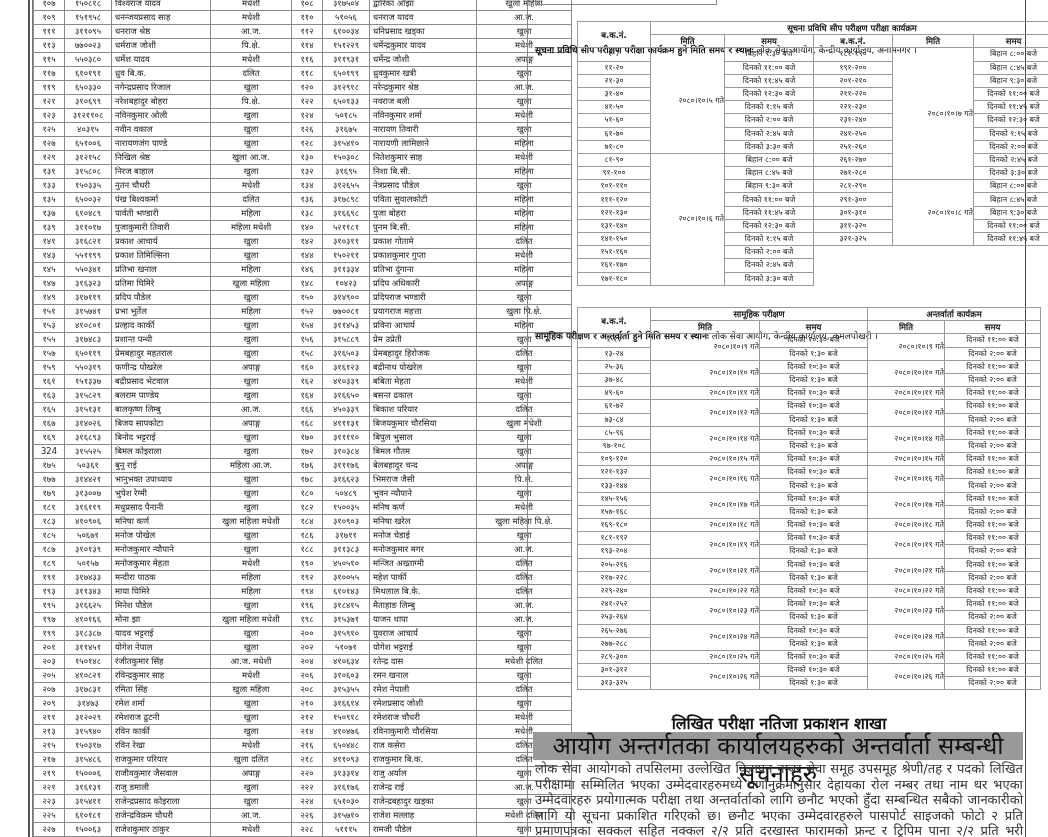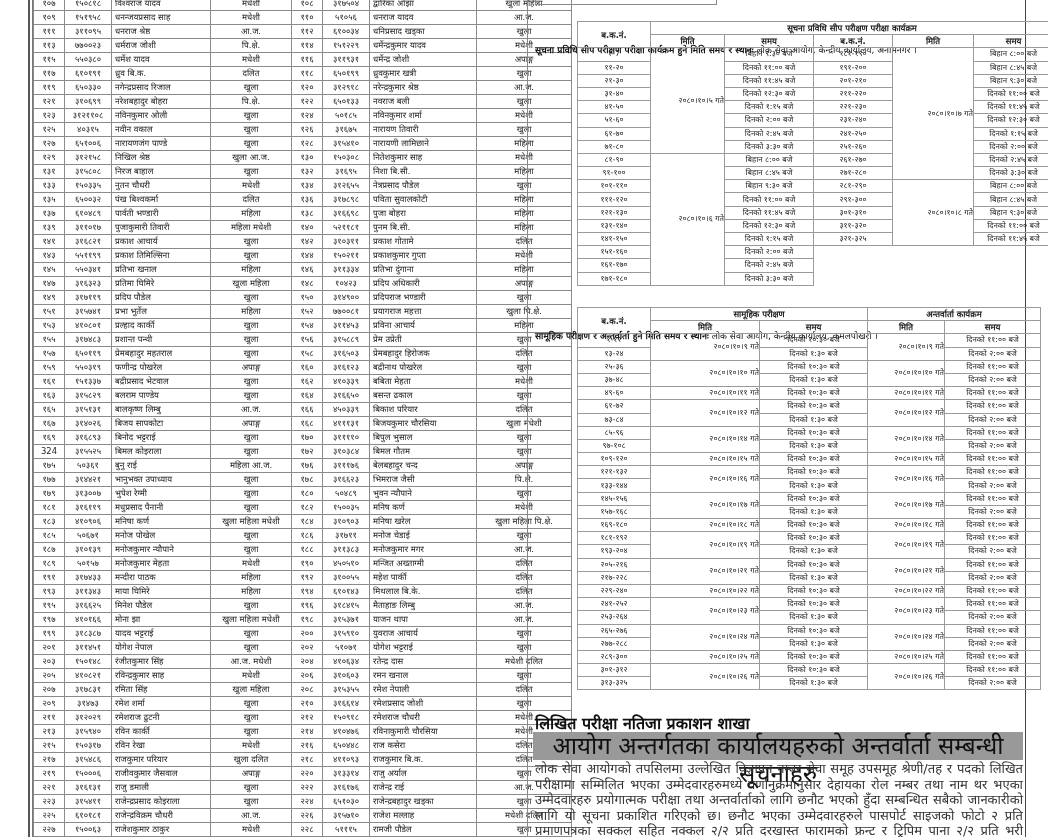--- a/index.html
+++ b/index.html
@@ -18,21 +18,21 @@
   .right-border{position:absolute;left:1025px;top:0;width:1px;height:837px;background:#444;}
   .topstub{position:absolute;left:535px;top:0;width:180px;height:4px;border-left:1px solid #888;border-right:1px solid #888;border-bottom:1px solid #888;}
   .sec-title{position:absolute;left:535px;font-size:9px;white-space:nowrap;color:#111;margin-top:36px;}
   .sec-title b{font-weight:bold;}
   table.sched{position:absolute;border-collapse:collapse;font-size:7.8px;table-layout:fixed;margin-left:40px;}
   table.sched td, table.sched th{border:1px solid #9a9a9a;text-align:center;padding:0;height:12.2px;line-height:12px;white-space:nowrap;overflow:hidden;}
   table.sched th{font-weight:bold;font-size:8.4px;}
   table.sched td.date{vertical-align:middle;text-align:right;}
   .t1{left:537px;top:21px;width:433px;}
   .t2{left:537px;top:307px;width:433px;}
-  .heading1{position:absolute;left:535px;top:712px;width:488px;text-align:left;font-size:16px;font-weight:bold;color:#111;font-family:"DejaVu Serif",serif;}
+  .heading1{position:absolute;left:535px;top:712px;width:488px;text-align:center;font-size:16px;font-weight:bold;color:#111;font-family:"DejaVu Serif",serif;}
   .banner{position:absolute;left:533px;top:732px;width:490px;height:28px;background:#999;text-align:center;font-size:24px;line-height:28px;color:#111;font-family:"DejaVu Serif",serif;}
   .para{position:absolute;left:535px;top:761px;width:488px;font-size:13px;line-height:15.5px;text-align:justify;color:#333;}
 </style>
 </head>
 <body>
 
 <div class="vline-outer"></div>
 <div class="vline-outer2"></div>
 
 <table class="roll">

